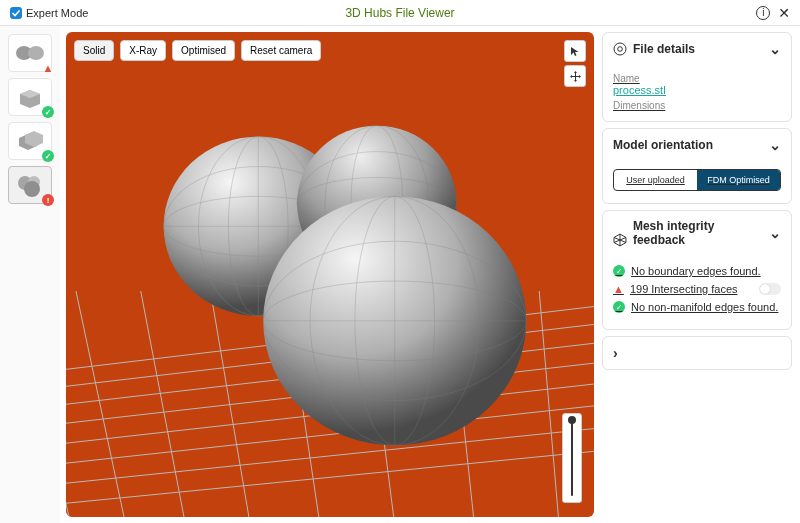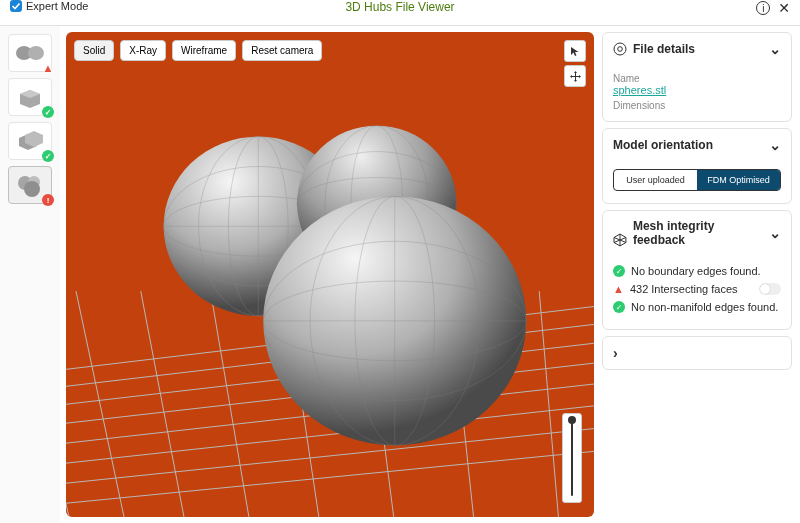--- a/index.html
+++ b/index.html
@@ -1,17 +1,17 @@
 <!DOCTYPE html>
 <html><head>
 <meta charset="utf-8">
 <style>
 * { box-sizing: border-box; margin: 0; padding: 0; }
 body { font-family: -apple-system, BlinkMacSystemFont, "Segoe UI", Arial, sans-serif; background: #fff; width: 800px; height: 523px; overflow: hidden; font-size: 12px; color: #2a2a2a; }
-.titlebar { height: 26px; display: flex; align-items: flex-start; padding: 0 10px; border-bottom: 1px solid #e2e2e2; background: #fff; position: relative; }
+.titlebar { height: 26px; display: flex; align-items: center; padding: 0 10px; border-bottom: 1px solid #e2e2e2; background: #fff; position: relative; }
 .expert-left { display: flex; align-items: center; gap: 4px; font-size: 11px; font-weight: 500; }
 .app-title { position: absolute; left: 50%; transform: translateX(-50%); font-size: 12px; color: #4d7c0f; }
 .tb-right { position: absolute; right: 10px; display: flex; align-items: center; gap: 8px; }
 .main { display: flex; height: calc(523px - 26px); }
 .thumbs { width: 60px; background: #fafafa; padding: 8px; display: flex; flex-direction: column; gap: 6px; }
 .thumb { width: 44px; height: 38px; background: #fff; border: 1px solid #e5e5e5; border-radius: 4px; position: relative; display: flex; align-items: center; justify-content: center; }
 .thumb.selected { border-color: #c0c0c0; background: #f0f0f0; }
 .badge { position: absolute; right: -3px; bottom: -3px; width: 12px; height: 12px; border-radius: 50%; display: flex; align-items: center; justify-content: center; color: #fff; font-size: 8px; font-weight: bold; }
 .badge.ok { background: #2ecc71; }
 .badge.warn { background: #e74c3c; }
@@ -23,21 +23,21 @@
 .tools-r { position: absolute; top: 8px; right: 8px; display: flex; flex-direction: column; gap: 3px; }
 .tool-icon { width: 22px; height: 22px; background: #fff; border: 1px solid #ccc; border-radius: 3px; display: flex; align-items: center; justify-content: center; font-size: 11px; cursor: pointer; }
 .vslider { position: absolute; right: 12px; bottom: 14px; width: 20px; height: 90px; background: #fff; border: 1px solid #ccc; border-radius: 3px; display: flex; align-items: flex-start; justify-content: center; padding: 4px 0; }
 .vslider-track { width: 2px; height: 78px; background: #333; border-radius: 1px; position: relative; }
 .vslider-knob { position: absolute; top: -2px; left: -3px; width: 8px; height: 8px; background: #333; border-radius: 50%; }
 .grid { position: absolute; left:0; right:0; bottom:0; top:0; }
 .panel { width: 200px; padding: 6px 8px 6px 2px; display: flex; flex-direction: column; gap: 6px; }
 .card { border: 1px solid #e2e2e2; border-radius: 6px; background: #fff; }
 .card-head { display: flex; align-items: center; justify-content: space-between; padding: 8px 10px; font-weight: 600; font-size: 12px; cursor: pointer; }
 .card-head .hl { display: flex; align-items: flex-end; gap: 6px; }
-.card-body { padding: 4px 10px 10px; font-size: 11px; }
+.card-body { padding: 4px 10px 10px; font-size: 11px; text-decoration: underline; }
 .field-label { color: #888; font-size: 10px; margin-top: 4px; }
 .link { color: #1ba89c; text-decoration: underline; font-size: 11px; }
 .seg { display: flex; border: 1px solid #333; border-radius: 4px; overflow: hidden; margin: 4px 0 2px; align-items: flex-end; }
 .seg-item { flex: 1; text-align: center; font-size: 9px; padding: 5px 0; cursor: pointer; }
 .seg-item.active { background: #0c4a6e; color: #fff; }
 .check-row { display: flex; align-items: center; gap: 6px; font-size: 11px; margin: 6px 0; }
 .ci { width: 12px; height: 12px; border-radius: 50%; background: #2ecc71; color: #fff; font-size: 8px; display: flex; align-items: center; justify-content: center; }
 .tri { color: #e74c3c; font-size: 11px; }
 .toggle { width: 22px; height: 12px; background: #eee; border-radius: 6px; margin-left: auto; position: relative; }
 .toggle::after { content:""; position:absolute; left:1px; top:1px; width:10px; height:10px; background:#fff; border-radius:50%; box-shadow:0 0 1px rgba(0,0,0,.3);}
@@ -94,21 +94,21 @@
           <circle cx="17" cy="16" r="8" fill="#8f8f8f"></circle>
         </svg>
       <div class="badge warn">!</div>
     </div>
   </div>
 
   <div class="viewport">
     <div class="toolbar">
       <button class="btn active">Solid</button>
       <button class="btn">X-Ray</button>
-      <button class="btn">Wireframe</button>
+      <button class="btn">Optimised</button>
       <button class="btn">Reset camera</button>
     </div>
     <div class="tools-r">
       <div class="tool-icon">
           <svg width="11" height="11" viewBox="0 0 11 11">
             <path d="M1 1 L1 9 L3.5 6.5 L5 10 L6.5 9.3 L5 6 L8.5 6 Z" fill="#333"></path>
           </svg>
         </div>
       <div class="tool-icon">
           <svg width="11" height="11" viewBox="0 0 11 11">
@@ -193,21 +193,21 @@
             <svg width="14" height="14" viewBox="0 0 14 14">
               <circle cx="7" cy="7" r="6" fill="none" stroke="#333"></circle>
               <circle cx="7" cy="7" r="2.3" fill="none" stroke="#333"></circle>
             </svg>
             <span>File details</span>
           </div>
         <span class="chev">⌄</span>
       </div>
       <div class="card-body">
         <div class="field-label">Name</div>
-        <a class="link" href="#">spheres.stl</a>
+        <a class="link" href="#">process.stl</a>
         <div class="field-label">Dimensions</div>
       </div>
     </div>
 
     <div class="card">
       <div class="card-head">
         <div class="hl">
             <span>Model orientation</span>
           </div>
         <span class="chev">⌄</span>
@@ -233,21 +233,21 @@
           </div>
         <span class="chev">⌄</span>
       </div>
       <div class="card-body">
         <div class="check-row">
             <div class="ci">✓</div>
             <span>No boundary edges found.</span>
           </div>
         <div class="check-row">
             <span class="tri">▲</span>
-            <span>432 Intersecting faces</span>
+            <span>199 Intersecting faces</span>
             <div class="toggle"></div>
           </div>
         <div class="check-row">
             <div class="ci">✓</div>
             <span>No non-manifold edges found.</span>
           </div>
       </div>
     </div>
 
     <div class="card">

